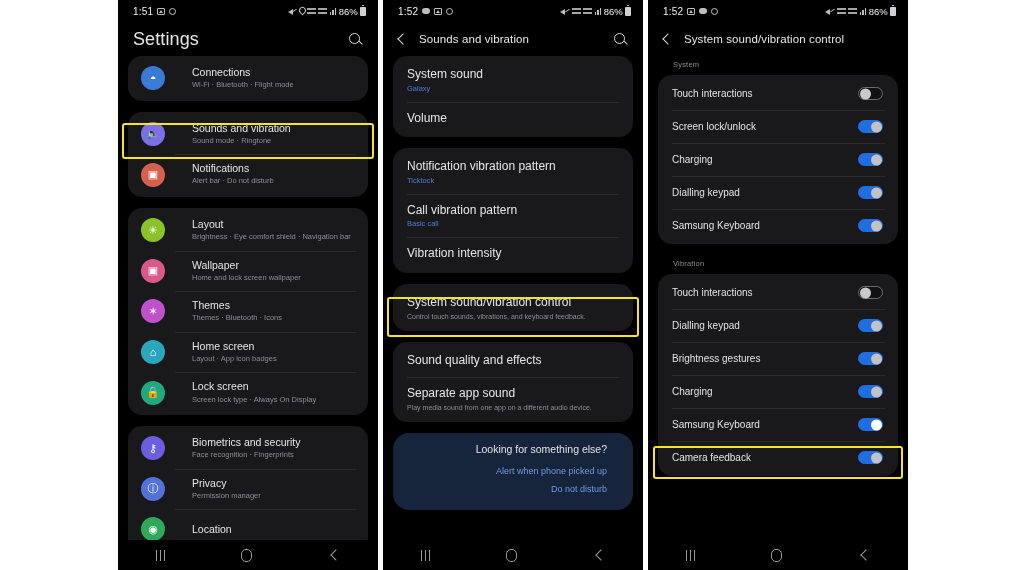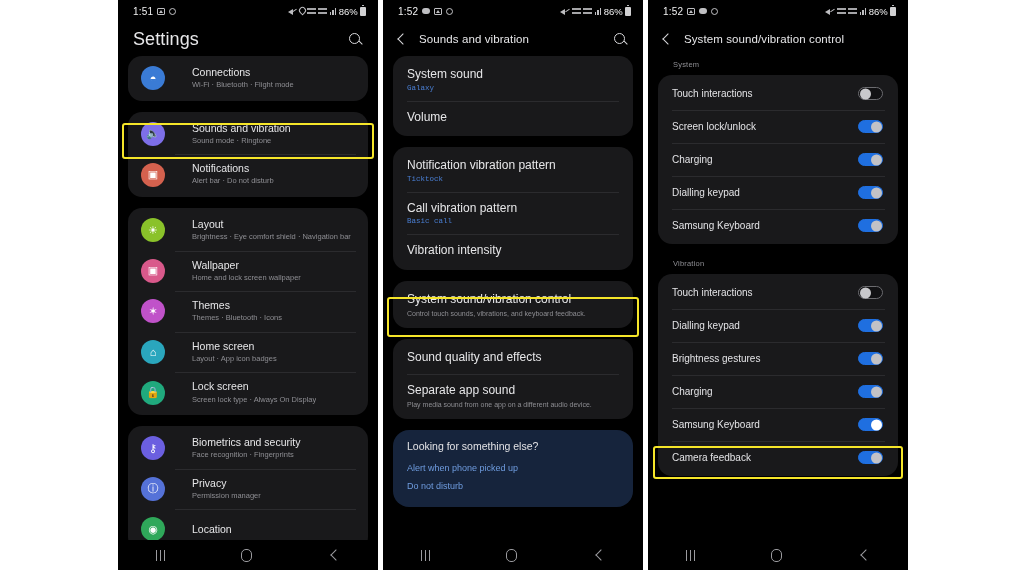--- a/index.html
+++ b/index.html
@@ -136,21 +136,21 @@
 
   
   .body { padding: 0 10px; }
   .card {
     background: #19191b;
     border-radius: 14px;
     margin-bottom: 11px;
     padding: 2px 0;
     overflow: hidden;
   }
-  .card.tip { background: #16243c; border-radius: 16px; padding: 10px 0 12px; }
+  .card.tip { background: #16243c; border-radius: 16px; padding: 10px 12px 12px; text-align: right; }
 
   
   .srow {
     display: flex; align-items: center; gap: 11px;
     padding: 8px 12px 8px 13px; position: relative;
   }
   .srow + .srow::before {
     content: ""; position: absolute; left: 47px; right: 12px; top: 0;
     height: 1px; background: #2b2b2e;
   }
@@ -168,21 +168,21 @@
 
   
   .prow {
     padding: 9px 14px 9px 14px; position: relative;
   }
   .prow + .prow::before {
     content: ""; position: absolute; left: 14px; right: 14px; top: 0;
     height: 1px; background: #2b2b2e;
   }
   .prow .ptitle { color: #e6e6e8; font-size: 12px; line-height: 1.3; }
-  .prow .pval { color: #4a7fd4; font-size: 7.5px; margin-top: 1px; font-family: Liberation Mono, monospace; }
+  .prow .pval { color: #4a7fd4; font-size: 7.5px; margin-top: 1px; }
   .prow .pdesc { color: #8e8e93; font-size: 7px; margin-top: 2px; }
 
   
   .tip-title { color: #e2e2e5; font-size: 10.5px; padding: 0 14px 7px; }
   .tip-link { color: #6f9cdf; font-size: 9px; padding: 4px 14px; }
 
   
   .sectlabel {
     color: #8e8e93; font-size: 7.5px; padding: 4px 0 6px 15px;
     letter-spacing: .2px;

